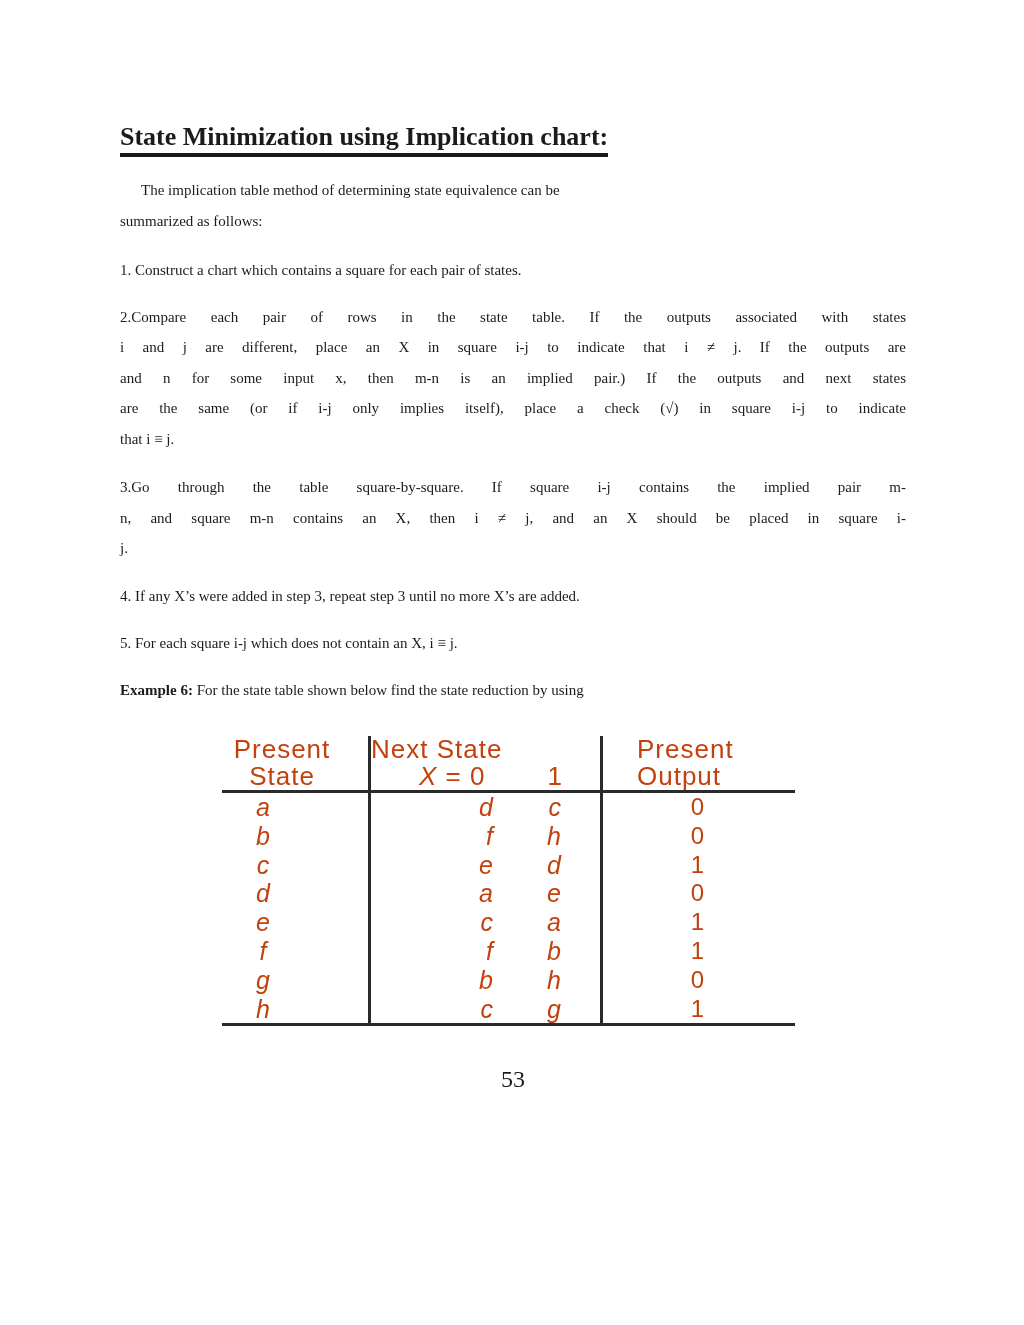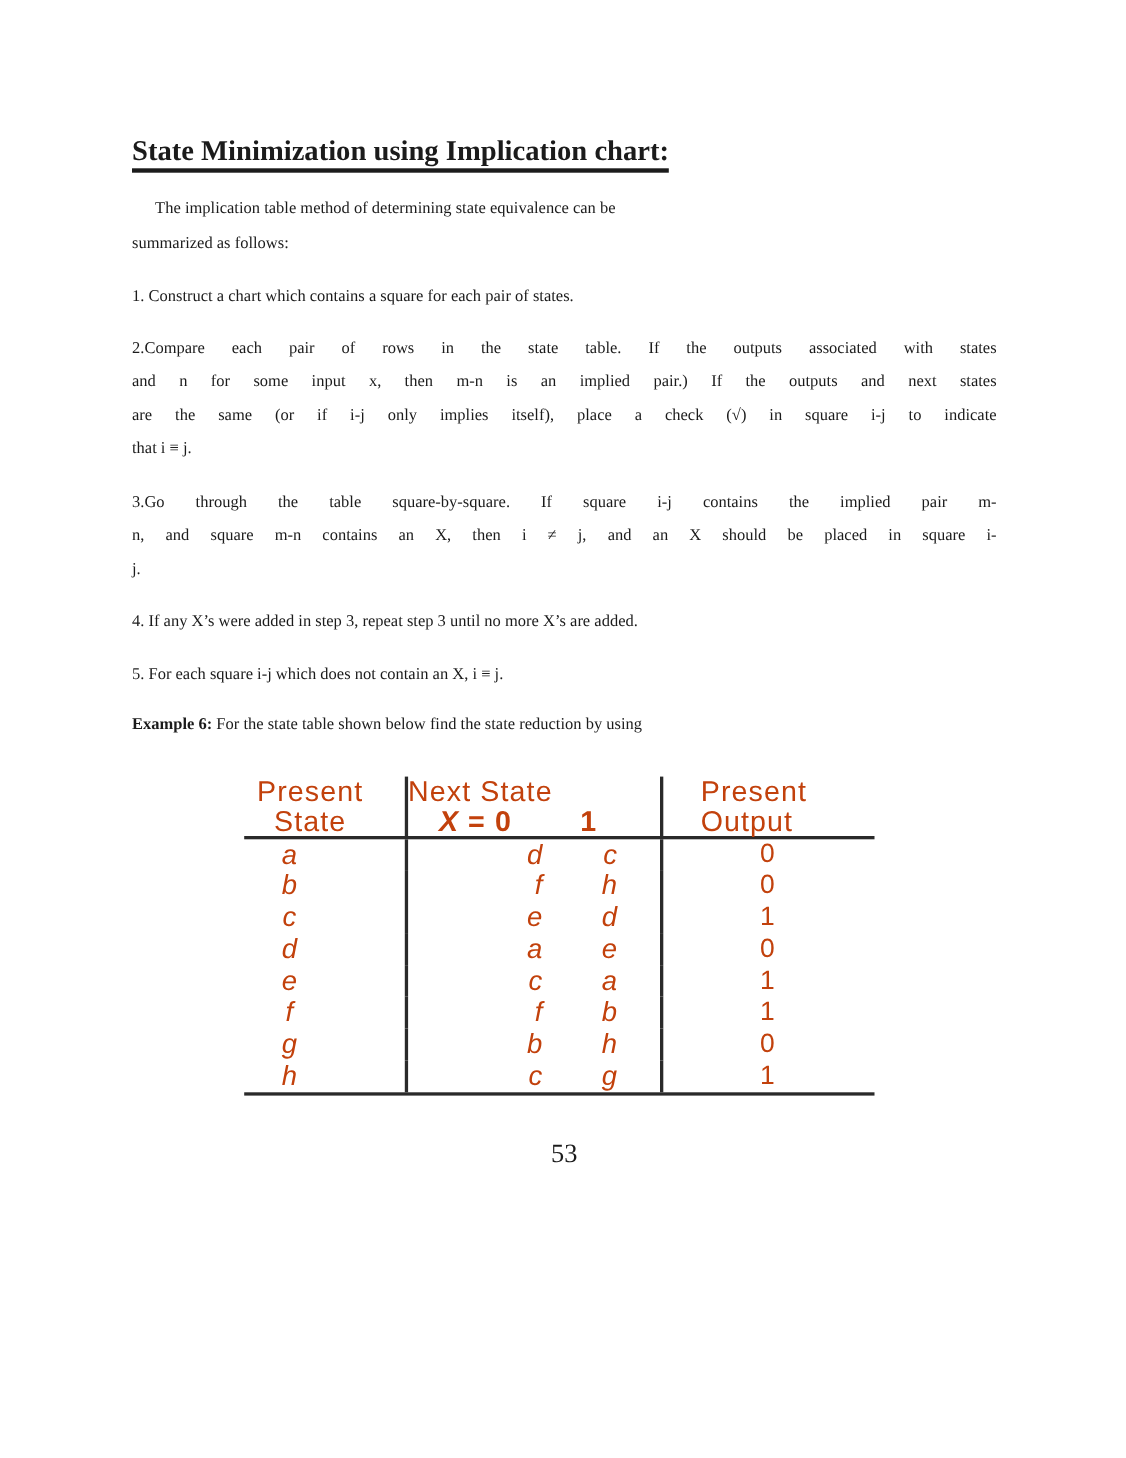--- a/index.html
+++ b/index.html
@@ -73,21 +73,21 @@
   }
   .sh .c2 {
     width: 235px;
     border-left: 3px solid #2a2a2a;
     border-right: 3px solid #2a2a2a;
     font-size: 26px;
     line-height: 27px;
     letter-spacing: 1px;
   }
   .sh .c2 .l1 { text-align: left; }
-  .sh .c2 .l2 { padding-left: 28px; font-weight: bold; }
+  .sh .c2 .l2 { padding-left: 48px; }
   .sh .c2 .one { margin-left: 62px; }
   .sh .c3 {
     width: 189px;
     padding-left: 34px;
     font-size: 26px;
     line-height: 27px;
     letter-spacing: 1px;
   }
   .it { font-style: italic; }
   .sbody { border-bottom: 3px solid #2a2a2a; }
@@ -138,20 +138,21 @@
     <div class="line indent">The implication table method of determining state equivalence can be</div>
     <div class="line">summarized as follows:</div>
   </div>
 
   <div class="para mt-step1">
     <div class="line">1. Construct a chart which contains a square for each pair of states.</div>
   </div>
 
   <div class="para mt-step2">
     <div class="line just">2.Compare each pair of rows in the state table. If the outputs associated with states</div>
+    <div class="line just">i and j are different, place an X in square i-j to indicate that i ≠ j. If the outputs are</div>
     <div class="line just">and n for some input x, then m-n is an implied pair.) If the outputs and next states</div>
     <div class="line just">are the same (or if i-j only implies itself), place a check (√) in square i-j to indicate</div>
     <div class="line">that i ≡ j.</div>
   </div>
 
   <div class="para mt-step3">
     <div class="line just">3.Go through the table square-by-square. If square i-j contains the implied pair m-</div>
     <div class="line just">n, and square m-n contains an X, then i ≠ j, and an X should be placed in square i-</div>
     <div class="line">j.</div>
   </div>

